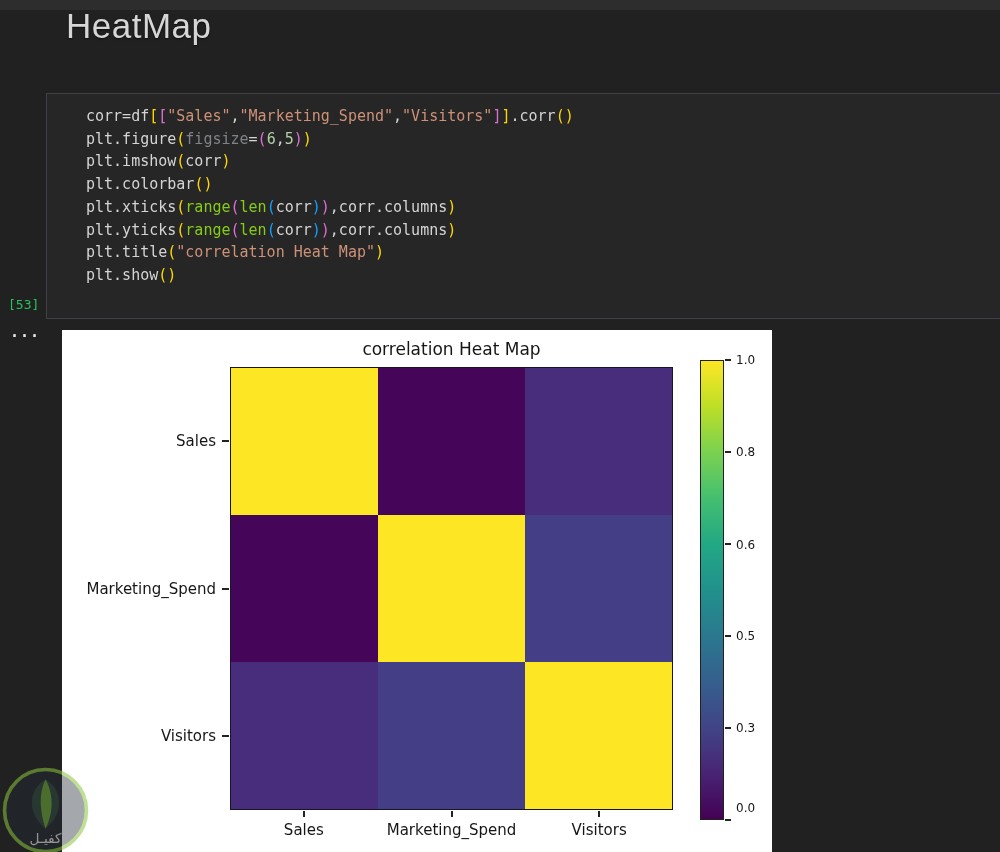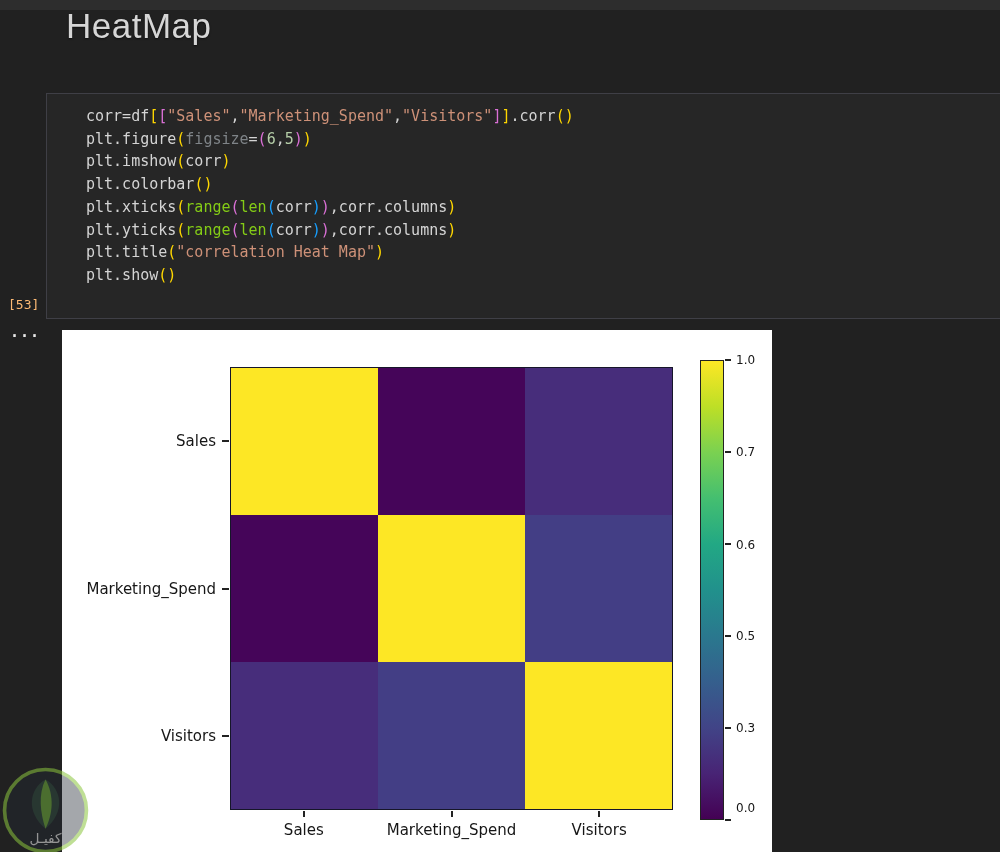--- a/index.html
+++ b/index.html
@@ -19,21 +19,21 @@
   .tok-p  { color:#d4d4d4;text-align:right; }
   .tok-s  { color:#ce9178; }
   .tok-f  { color:#84cc16; }
   .tok-k  { color:#7f8488; }
   .tok-n  { color:#b5cea8; }
   .tok-b1 { color:#ffd700; }
   .tok-b2 { color:#da70d6; }
   .tok-b3 { color:#179fff; }
 
   .exec-count { position:absolute; left:8px; top:297px; font-family:"DejaVu Sans Mono", monospace;
-                font-size:13px; color:#fdba74;text-align:center; }
+                font-size:13px; color:#22c55e;text-align:center; }
   .collapsed-dots { position:absolute; left:10px; top:323px; font-family:"DejaVu Sans Mono", monospace;
                     font-size:15px; font-weight:bold; color:#e6e6e6; letter-spacing:1px; cursor:pointer; }
 
   
   .output-panel { position:absolute; left:62px; top:330px; width:710px; height:522px; background:#ffffff; }
   .plot-title { position:absolute; left:168px; top:9px; width:443px; text-align:center;
                 font-family:"DejaVu Sans", sans-serif; font-size:17px; color:#161616; }
   .heatmap-grid { position:absolute; left:168px; top:37px; width:443px; height:443px;
                   border:1.4px solid #161629; display:grid;
                   grid-template-columns:repeat(3,1fr); grid-template-rows:repeat(3,1fr); }
@@ -67,20 +67,21 @@
 <h1 class="page-title">HeatMap</h1>
 
 <div class="code-cell">
   <div class="code-lines"><div><span class="tok-p">corr=df</span><span class="tok-b1">[</span><span class="tok-b2">[</span><span class="tok-s">"Sales"</span><span class="tok-p">,</span><span class="tok-s">"Marketing_Spend"</span><span class="tok-p">,</span><span class="tok-s">"Visitors"</span><span class="tok-b2">]</span><span class="tok-b1">]</span><span class="tok-p">.corr</span><span class="tok-b1">(</span><span class="tok-b1">)</span></div><div><span class="tok-p">plt.figure</span><span class="tok-b1">(</span><span class="tok-k">figsize</span><span class="tok-p">=</span><span class="tok-b2">(</span><span class="tok-n">6</span><span class="tok-p">,</span><span class="tok-n">5</span><span class="tok-b2">)</span><span class="tok-b1">)</span></div><div><span class="tok-p">plt.imshow</span><span class="tok-b1">(</span><span class="tok-p">corr</span><span class="tok-b1">)</span></div><div><span class="tok-p">plt.colorbar</span><span class="tok-b1">(</span><span class="tok-b1">)</span></div><div><span class="tok-p">plt.xticks</span><span class="tok-b1">(</span><span class="tok-f">range</span><span class="tok-b2">(</span><span class="tok-f">len</span><span class="tok-b3">(</span><span class="tok-p">corr</span><span class="tok-b3">)</span><span class="tok-b2">)</span><span class="tok-p">,corr.columns</span><span class="tok-b1">)</span></div><div><span class="tok-p">plt.yticks</span><span class="tok-b1">(</span><span class="tok-f">range</span><span class="tok-b2">(</span><span class="tok-f">len</span><span class="tok-b3">(</span><span class="tok-p">corr</span><span class="tok-b3">)</span><span class="tok-b2">)</span><span class="tok-p">,corr.columns</span><span class="tok-b1">)</span></div><div><span class="tok-p">plt.title</span><span class="tok-b1">(</span><span class="tok-s">"correlation Heat Map"</span><span class="tok-b1">)</span></div><div><span class="tok-p">plt.show</span><span class="tok-b1">(</span><span class="tok-b1">)</span></div></div>
 </div>
 
 <div class="exec-count">[53]</div>
 <div class="collapsed-dots">...</div>
 
 <div class="output-panel">
+  <div class="plot-title">correlation Heat Map</div>
   <div class="heatmap-grid">
       <div class="hm-cell" title="1" style="background: rgb(253, 231, 37);"></div>
       <div class="hm-cell" title="0.02" style="background: rgb(69, 5, 89);"></div>
       <div class="hm-cell" title="0.13" style="background: rgb(71, 45, 123);"></div>
       <div class="hm-cell" title="0.02" style="background: rgb(69, 5, 89);"></div>
       <div class="hm-cell" title="1" style="background: rgb(253, 231, 37);"></div>
       <div class="hm-cell" title="0.21" style="background: rgb(67, 62, 133);"></div>
       <div class="hm-cell" title="0.13" style="background: rgb(71, 45, 123);"></div>
       <div class="hm-cell" title="0.21" style="background: rgb(67, 62, 133);"></div>
       <div class="hm-cell" title="1" style="background: rgb(253, 231, 37);"></div>
@@ -99,21 +100,21 @@
       <div class="xtick-label" style="left: 299.5px;">Marketing_Spend</div>
       <div class="xtick-mark" style="left: 388.5px;"></div>
       <div class="xtick-label" style="left: 447.167px;">Visitors</div>
       <div class="xtick-mark" style="left: 536.167px;"></div>
     </div>
   <div class="colorbar"></div>
   <div id="cb-axis">
       <div class="cbtick-mark" style="top: 29px;"></div>
       <div class="cbtick-label" style="top: 20px;">1.0</div>
       <div class="cbtick-mark" style="top: 121px;"></div>
-      <div class="cbtick-label" style="top: 112px;">0.7</div>
+      <div class="cbtick-label" style="top: 112px;">0.8</div>
       <div class="cbtick-mark" style="top: 213px;"></div>
       <div class="cbtick-label" style="top: 205px;">0.6</div>
       <div class="cbtick-mark" style="top: 305px;"></div>
       <div class="cbtick-label" style="top: 296px;">0.5</div>
       <div class="cbtick-mark" style="top: 397px;"></div>
       <div class="cbtick-label" style="top: 388px;">0.3</div>
       <div class="cbtick-mark" style="top: 489px;"></div>
       <div class="cbtick-label" style="top: 468px;">0.0</div>
     </div>
 </div>

